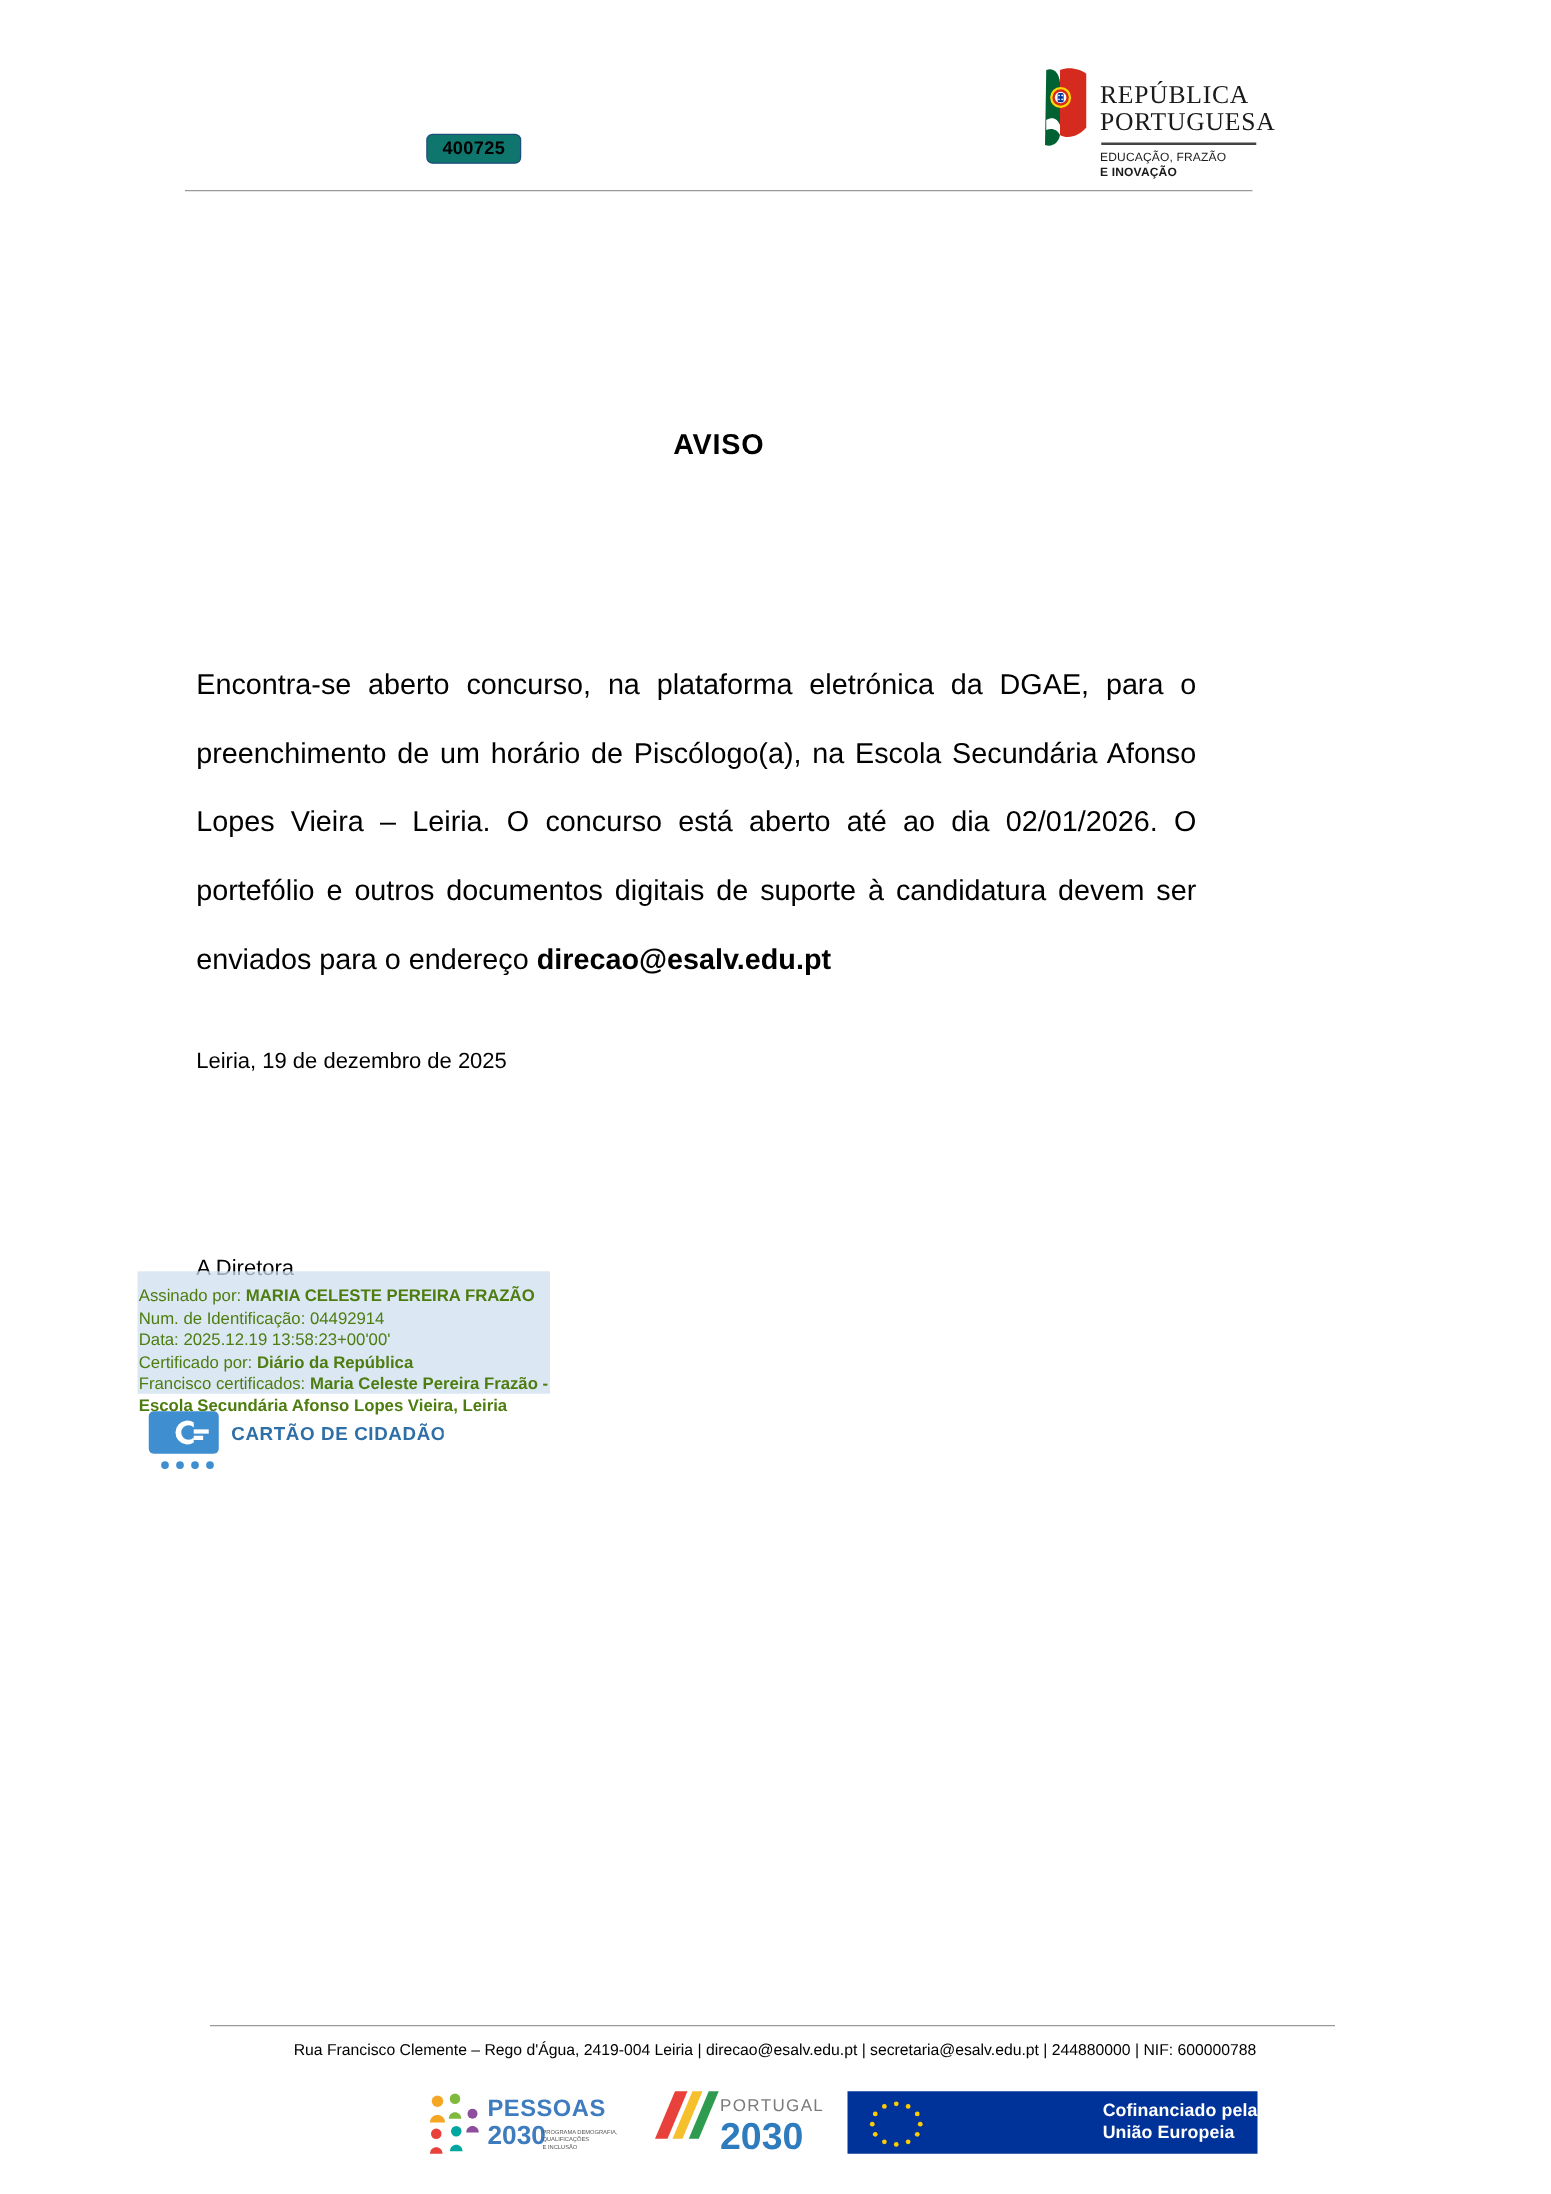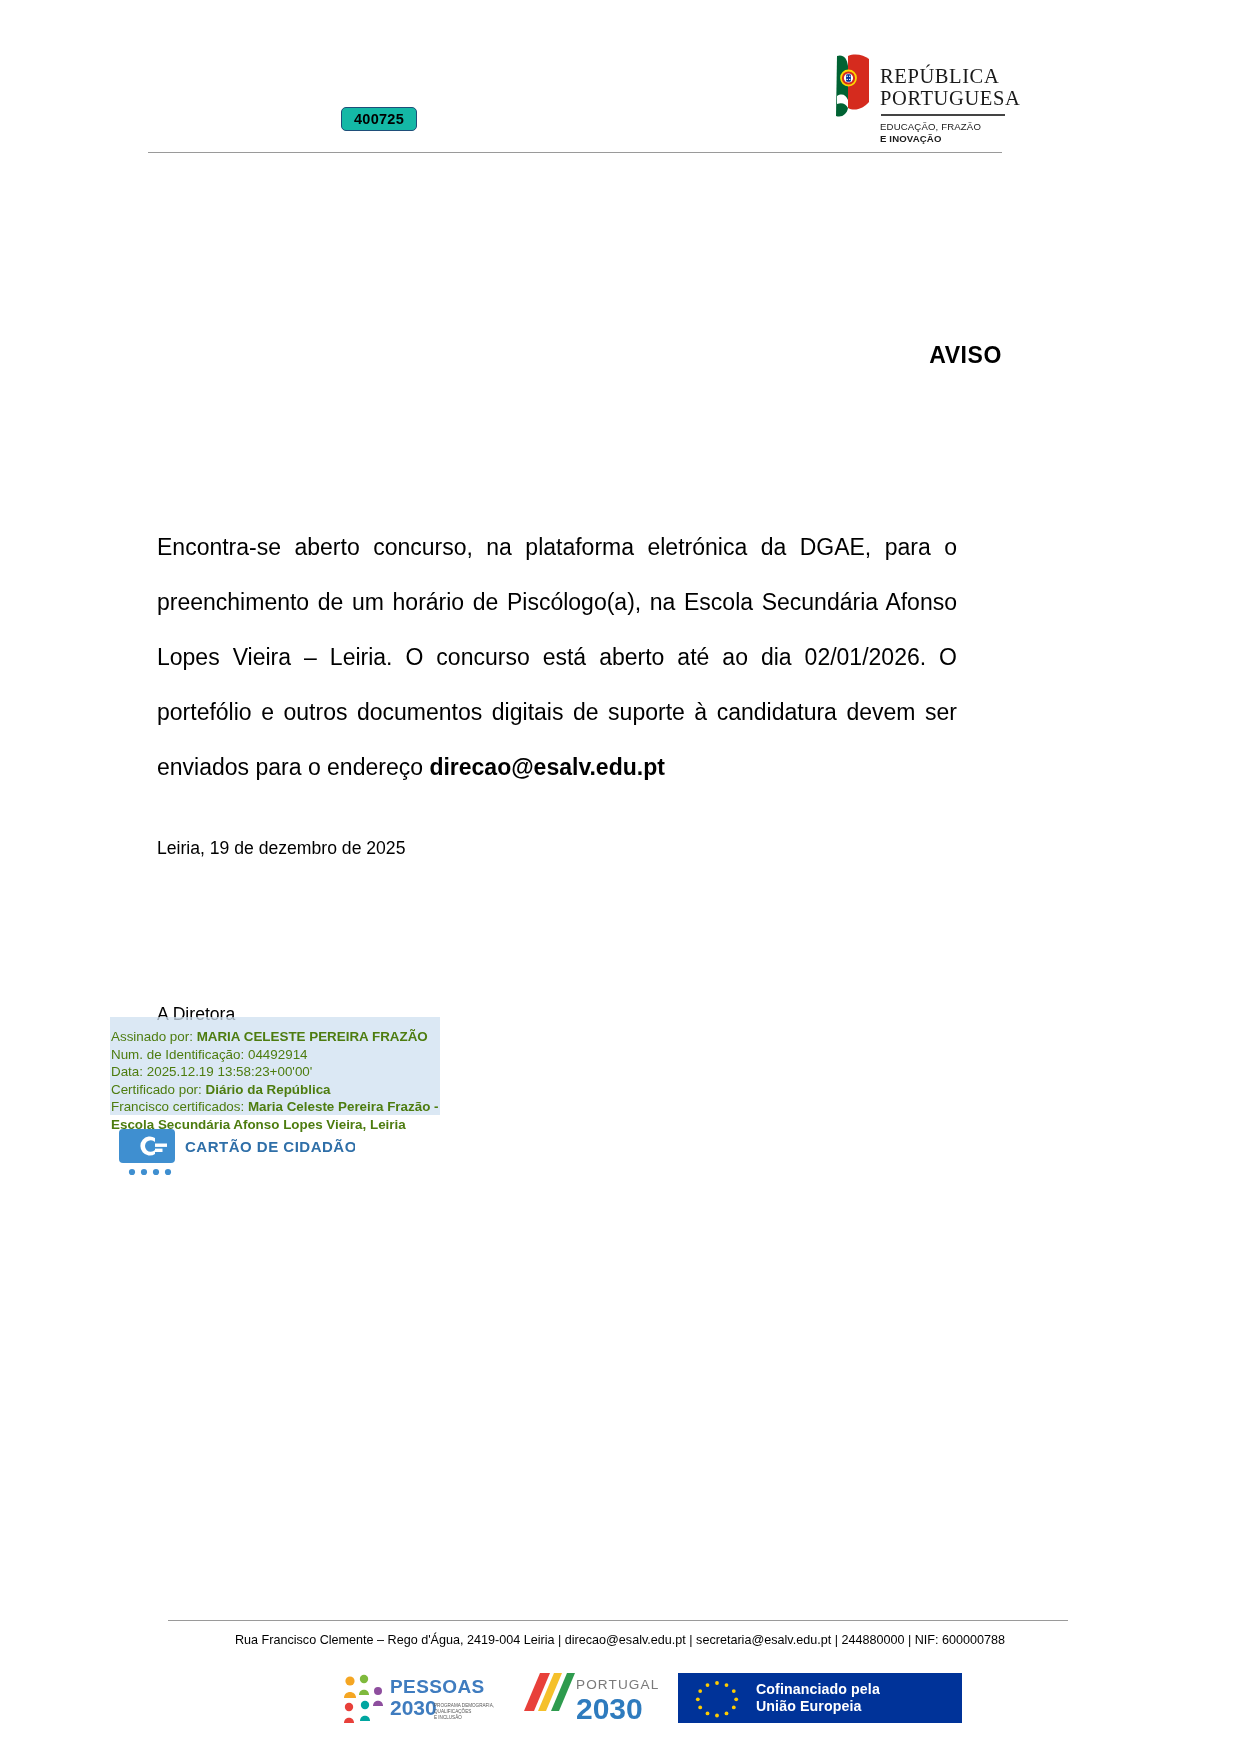--- a/index.html
+++ b/index.html
@@ -14,21 +14,21 @@
   .page { position:absolute; inset:0; }
 
   
   .header { position:absolute; left:0; top:0; width:1241px; height:160px; }
   .school-logo { position:absolute; left:148px; top:36px; width:310px; height:112px; }
   .school-logo svg { display:block; }
   .school-code {
     position:absolute; left:341px; top:107px;
     width:74px; height:22px;
     border:1.5px solid #1f4e79; border-radius:5px;
-    background:#14b8a6;
+    background:#0f766e;
     font-size:14.5px; font-weight:700; color:#000;
     display:flex; align-items:center; justify-content:center;
     letter-spacing:0.3px;
     font-family:"Liberation Sans", sans-serif;
   }
   .rep-logo { position:absolute; left:833px; top:52px; width:180px; height:90px; }
   .rep-flagwrap { position:absolute; left:0; top:0; width:40px; height:68px; }
   .rep-text { position:absolute; left:47px; top:0px; }
   .rep-title {
     font-family:"Liberation Serif", serif;
@@ -40,21 +40,21 @@
     font-size:9.6px; line-height:1.30; color:#1a1a1a; letter-spacing:0.15px;
   }
   .header-rule {
     position:absolute; left:148px; top:152px; width:854px; height:1px;
     background:#9a9a9a;
   }
 
   
   .doc-title {
     position:absolute; left:148px; top:342px; width:854px;
-    text-align:right;
+    text-align:center;
     font-size:23px; font-weight:700; letter-spacing:0.6px;
   }
   .body-copy {
     position:absolute; left:157px; top:520px; width:800px;
     font-size:23px;
     line-height:55px;
     text-align:justify;
     text-justify:inter-word;
   }
   .body-copy .email { font-weight:700; }
@@ -91,22 +91,22 @@
     font-size:12.6px; color:#000;
   }
   .footer-logos {
     position:absolute; left:148px; top:1665px; width:944px; height:84px;
   }
   .logo-pessoas { position:absolute; left:190px; top:6px; width:160px; height:56px; }
   .logo-portugal { position:absolute; left:370px; top:2px; width:150px; height:62px; }
   .logo-eu { position:absolute; left:530px; top:8px; width:290px; height:52px; }
 
   .eu-box {
-    position:absolute; left:0; top:0; width:284px; height:50px;
-    background:#003399; display:flex; align-items:center;
+    position:absolute; left:0; top:0; width:328px; height:50px;
+    background:#003399; display:flex; align-items:center;justify-content:space-between;
   }
   .eu-stars { position:relative; width:78px; height:50px; }
   .eu-caption {
     font-size:14.2px; font-weight:700; color:#ffffff; line-height:1.22;
     letter-spacing:0.1px;
   }
 </style>
 </head>
 <body>
 

